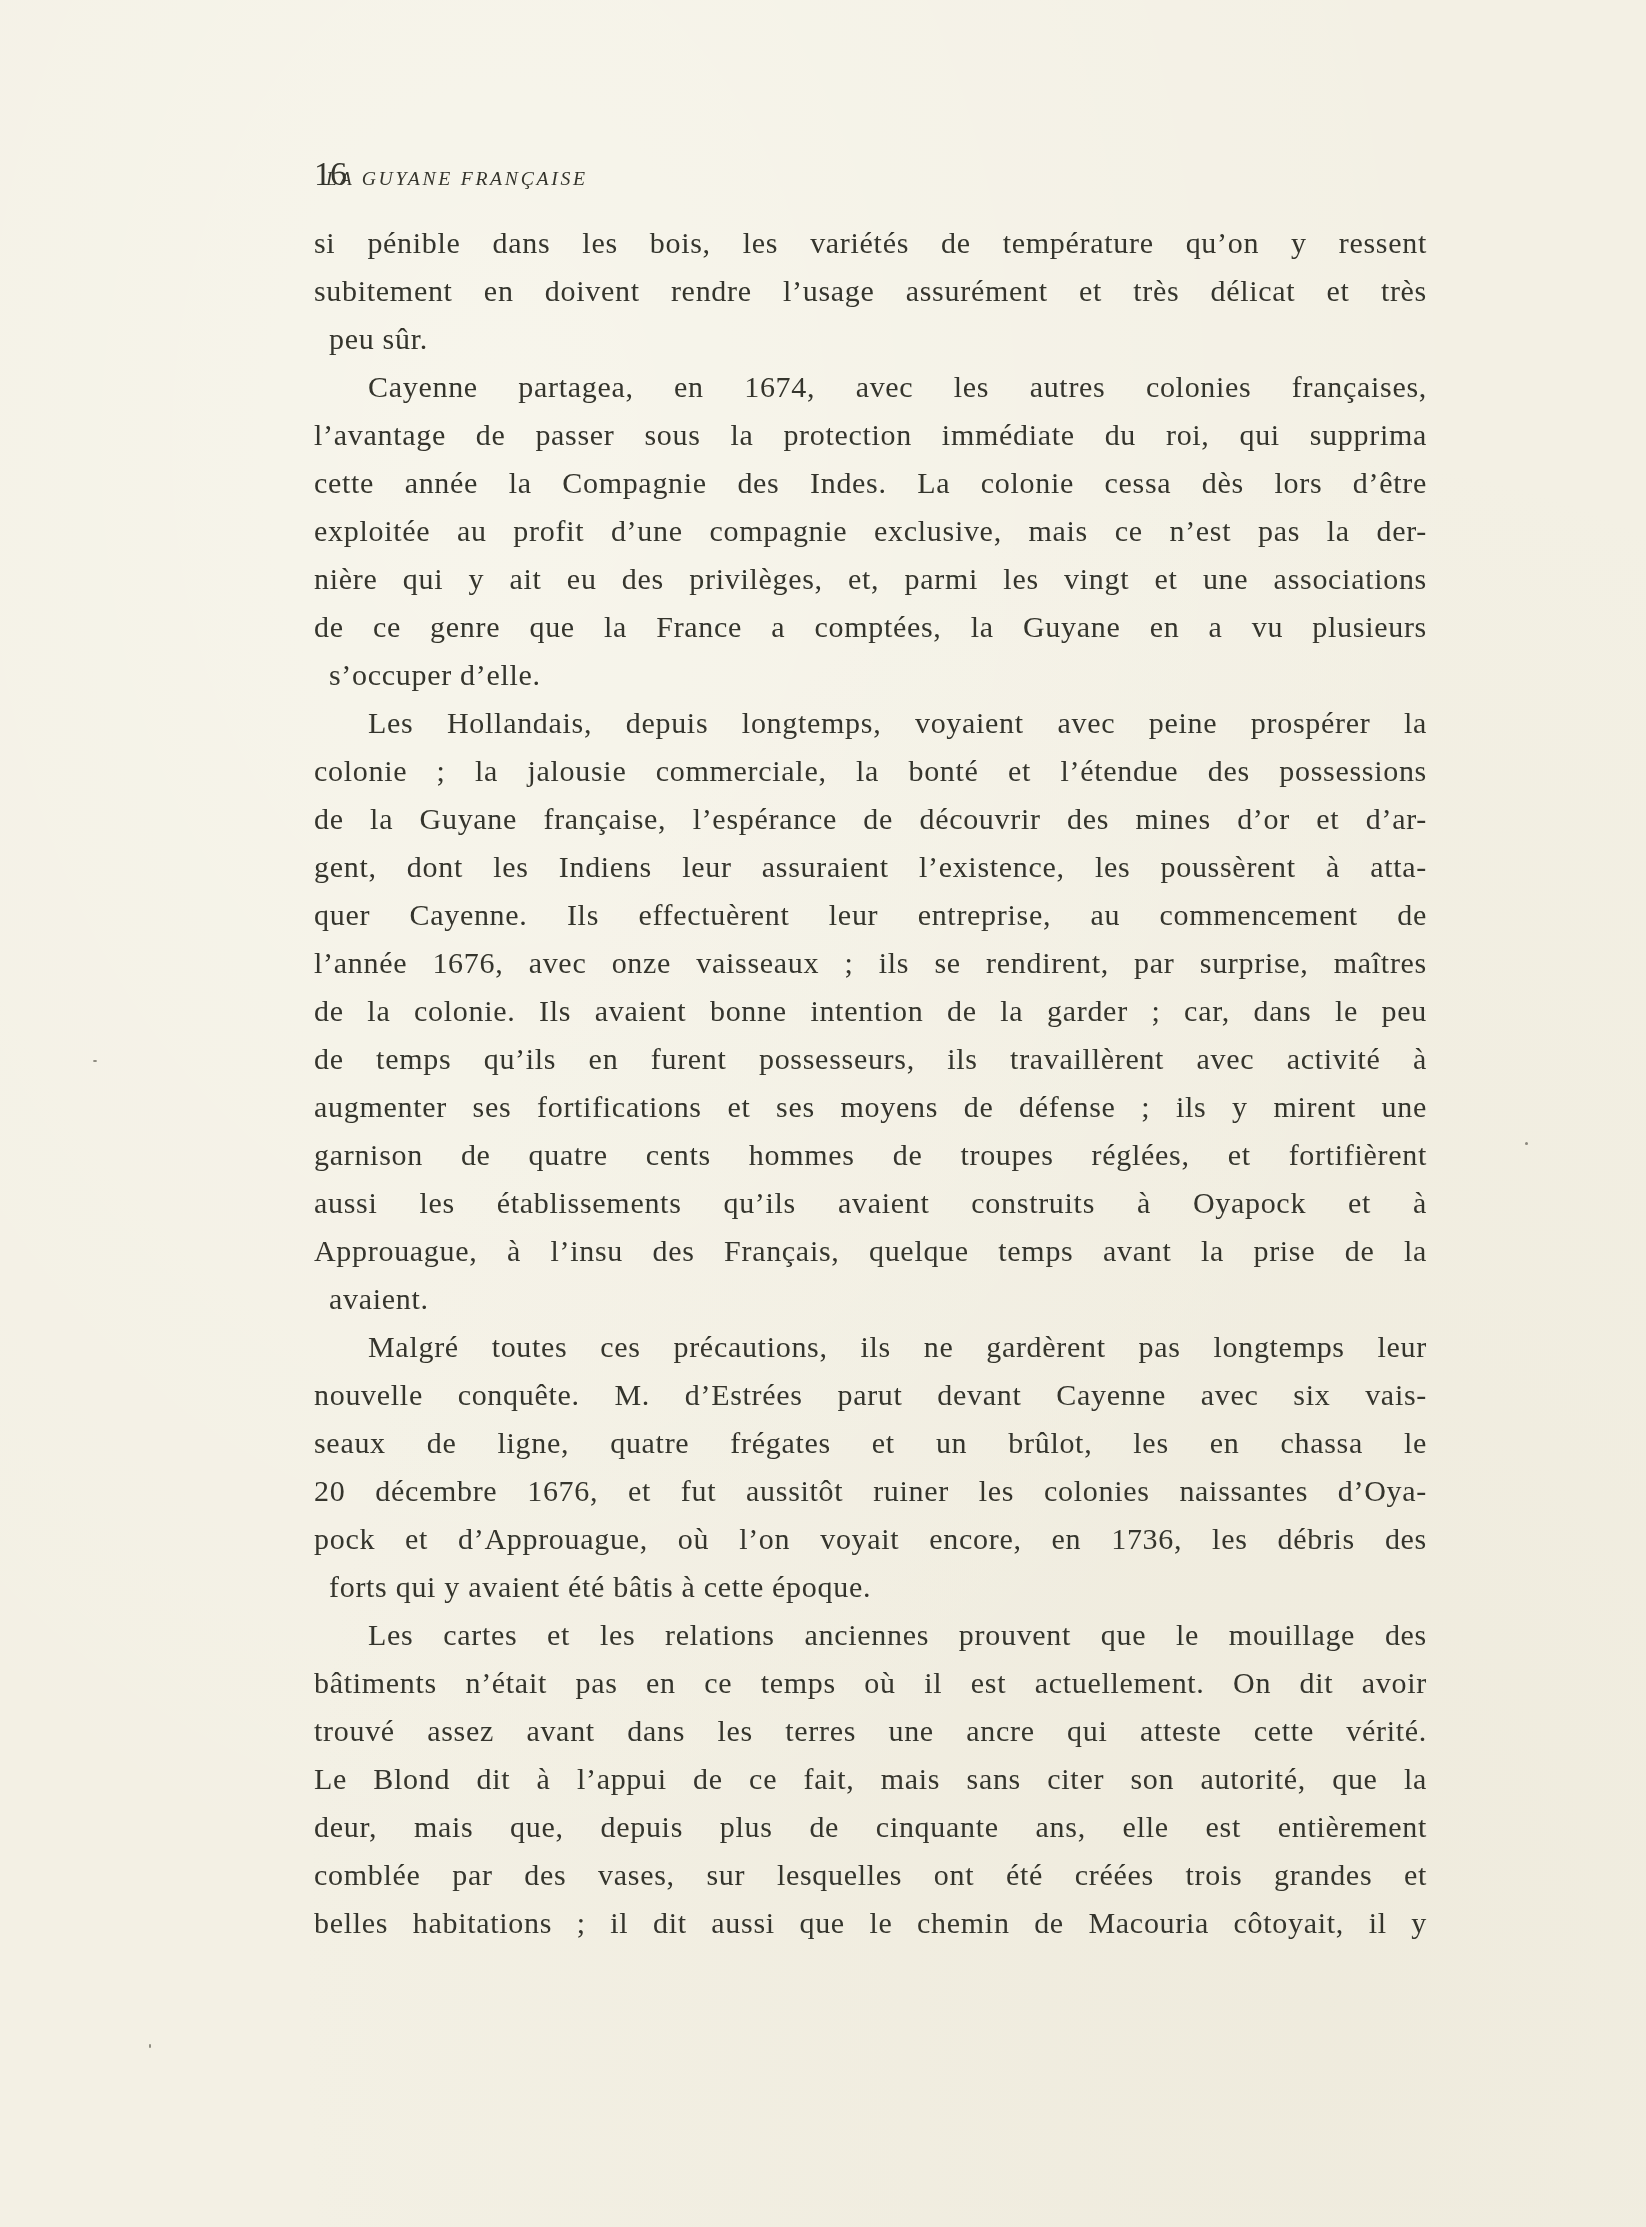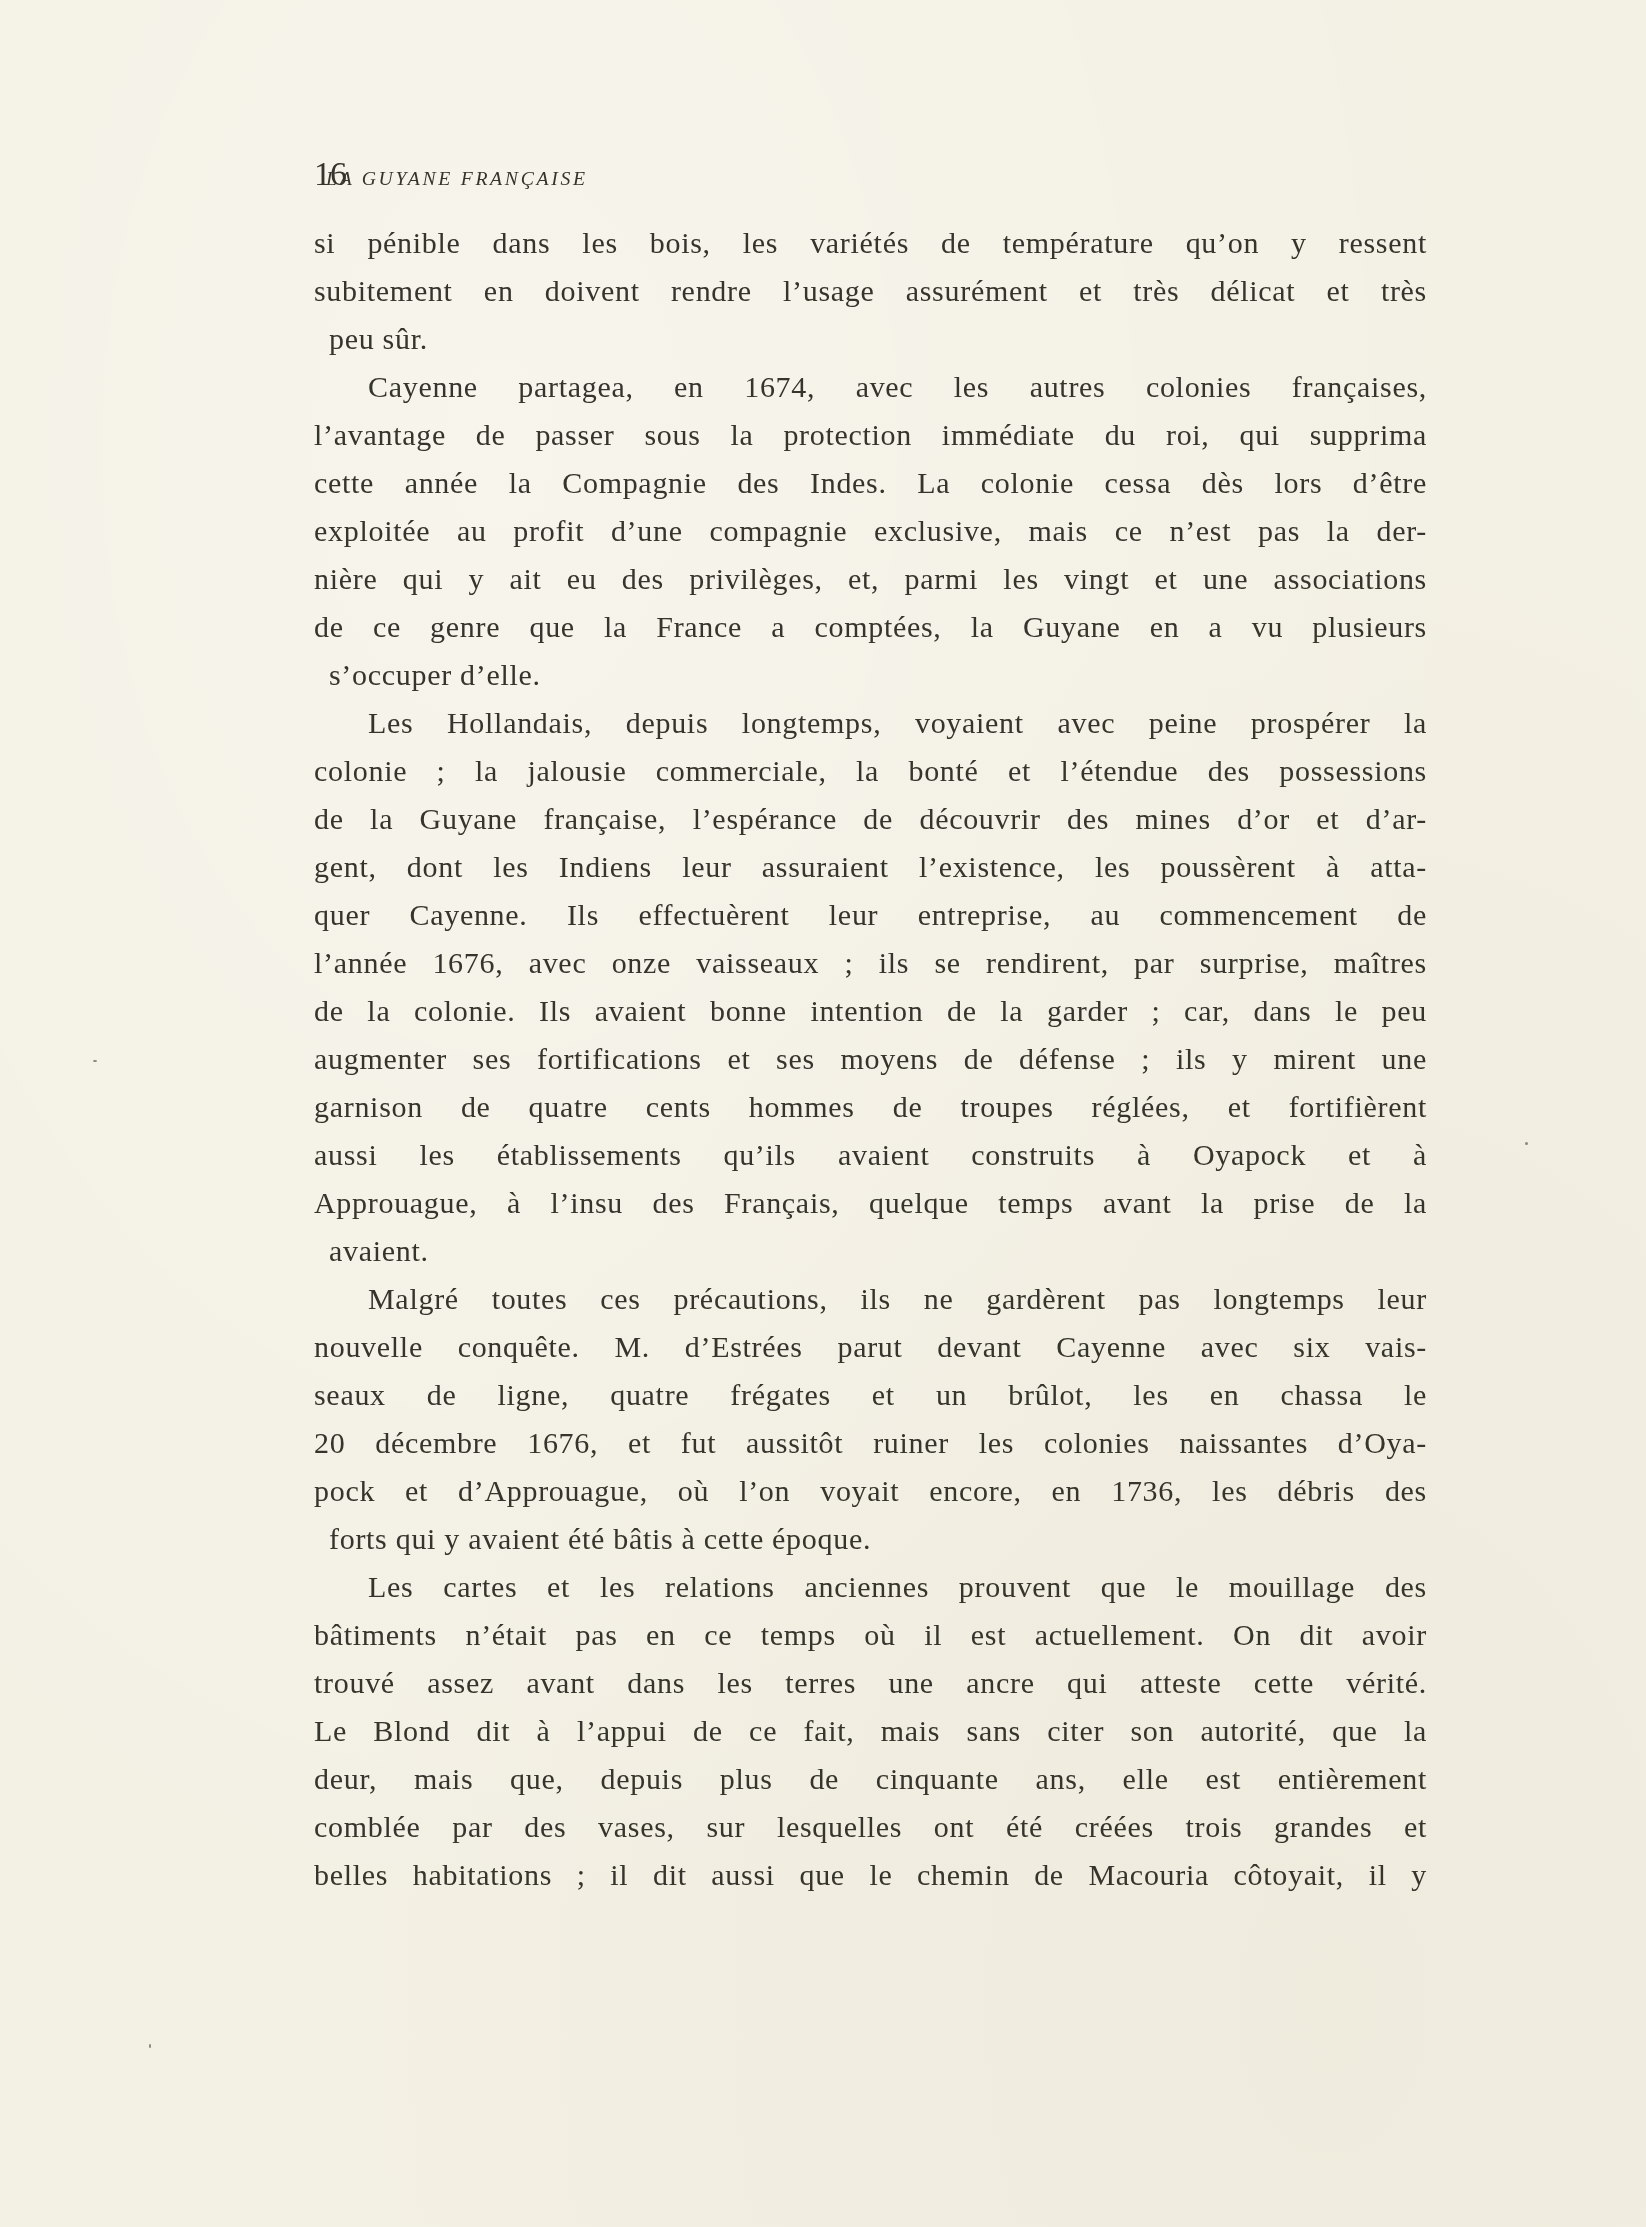--- a/index.html
+++ b/index.html
@@ -112,20 +112,21 @@
     </div>
 
     <div>
       <span class="line indent">Les Hollandais, depuis longtemps, voyaient avec peine prospérer la</span>
       <span class="line">colonie ; la jalousie commerciale, la bonté et l’étendue des possessions</span>
       <span class="line">de la Guyane française, l’espérance de découvrir des mines d’or et d’ar-</span>
       <span class="line">gent, dont les Indiens leur assuraient l’existence, les poussèrent à atta-</span>
       <span class="line">quer Cayenne. Ils effectuèrent leur entreprise, au commencement de</span>
       <span class="line">l’année 1676, avec onze vaisseaux ; ils se rendirent, par surprise, maîtres</span>
       <span class="line">de la colonie. Ils avaient bonne intention de la garder ; car, dans le peu</span>
+      <span class="line">de temps qu’ils en furent possesseurs, ils travaillèrent avec activité à</span>
       <span class="line">augmenter ses fortifications et ses moyens de défense ; ils y mirent une</span>
       <span class="line">garnison de quatre cents hommes de troupes réglées, et fortifièrent</span>
       <span class="line">aussi les établissements qu’ils avaient construits à Oyapock et à</span>
       <span class="line">Approuague, à l’insu des Français, quelque temps avant la prise de la</span>
       <span class="line last">avaient.</span>
     </div>
 
     <div>
       <span class="line indent">Malgré toutes ces précautions, ils ne gardèrent pas longtemps leur</span>
       <span class="line">nouvelle conquête. M. d’Estrées parut devant Cayenne avec six vais-</span>

